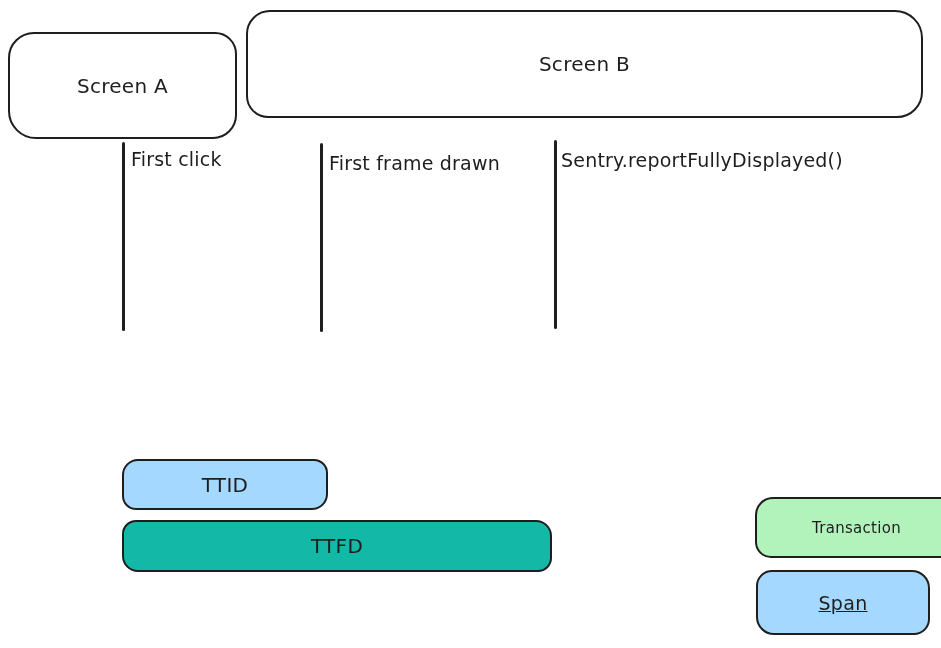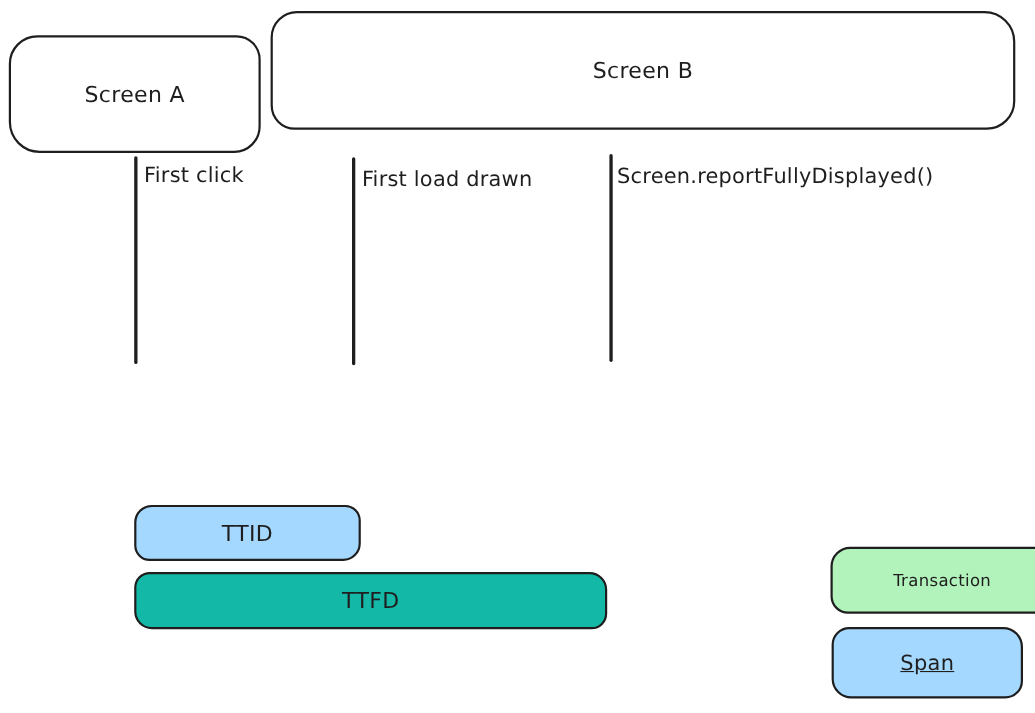--- a/index.html
+++ b/index.html
@@ -100,22 +100,22 @@
   </div>
   <div class="box screen-b">
     <span>Screen B</span>
   </div>
 
   <div class="vline vline-1"></div>
   <div class="vline vline-2"></div>
   <div class="vline vline-3"></div>
 
   <div class="marker-label marker-label-1">First click</div>
-  <div class="marker-label marker-label-2">First load drawn</div>
-  <div class="marker-label marker-label-3">Screen.reportFullyDisplayed()</div>
+  <div class="marker-label marker-label-2">First frame drawn</div>
+  <div class="marker-label marker-label-3">Sentry.reportFullyDisplayed()</div>
 
   <div class="box bar-ttid" style="background-color: rgb(165, 216, 255);">
     <span>TTID</span>
   </div>
   <div class="box bar-ttfd" style="background-color: #14b8a6; text-align: center;">
     <span>TTFD</span>
   </div>
 
   <div class="box legend-transaction" style="background-color: rgb(178, 242, 187);">
     <span>Transaction</span>

